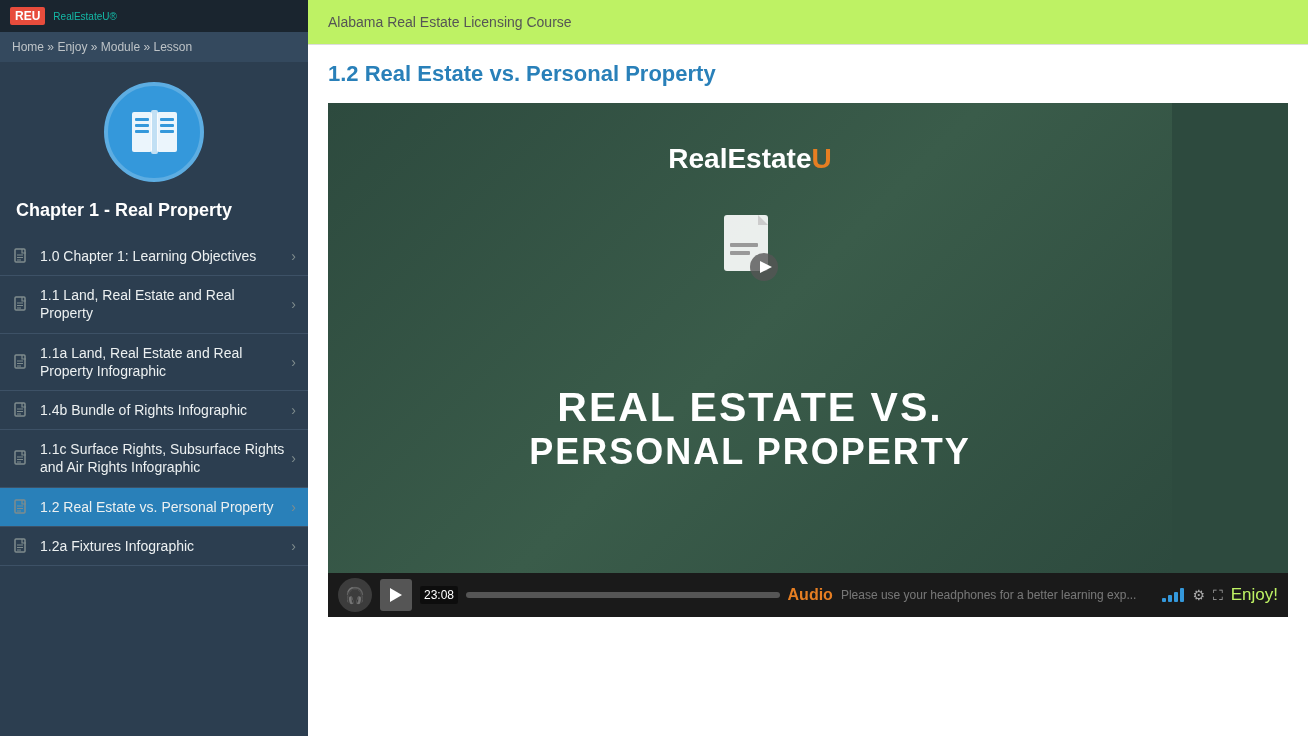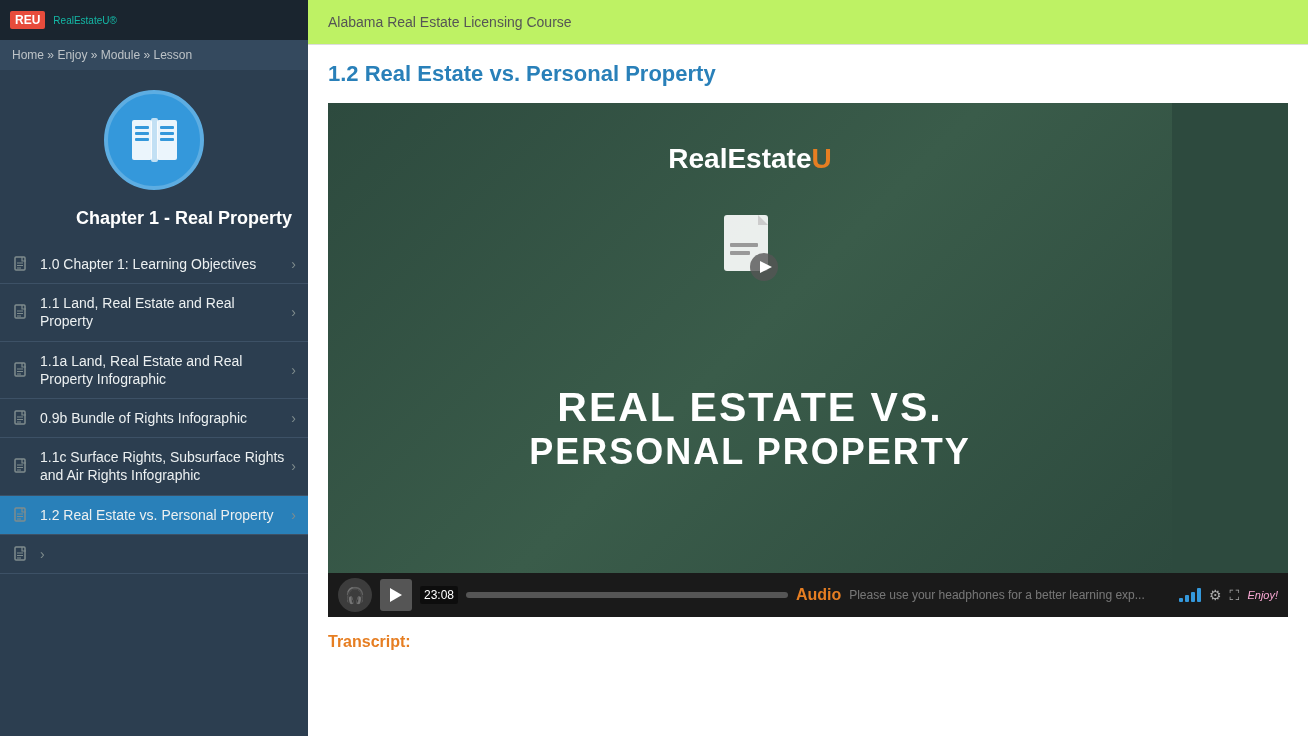--- a/index.html
+++ b/index.html
@@ -15,21 +15,21 @@
       flex-direction: column;
       height: 736px;
       overflow-y: auto;
     }
 
     #top-bar {
       background: #1a252f;
       display: flex;
       align-items: center;
       padding: 0 10px;
-      height: 40px;
+      height: 32px;
       flex-shrink: 0;
     }
 
     #reu-logo {
       background: #e74c3c;
       color: #fff;
       font-weight: bold;
       font-size: 12px;
       padding: 2px 5px;
       margin-right: 8px;
@@ -65,21 +65,21 @@
       height: 100px;
       background: #3498db;
       border-radius: 50%;
       display: flex;
       align-items: center;
       justify-content: center;
       border: 4px solid #5dade2;
     }
 
     #chapter-title {
-      text-align: right;
+      text-align: left;
       font-size: 18px;
       font-weight: bold;
       color: #fff;
       padding: 8px 16px 16px;
       flex-shrink: 0;
     }
 
     #nav-list {
       list-style: none;
       flex: 1;
@@ -140,21 +140,21 @@
 
     #lesson-title {
       color: #2980b9;
       font-size: 22px;
       font-weight: bold;
       padding: 16px 20px;
       flex-shrink: 0;
     }
 
     #video-container {
-      margin: 0 20px 4px;
+      margin: 0 20px 28px;
       position: relative;
       background: #2d4a3e;
       flex-shrink: 0;
     }
 
     #video-player {
       width: 844px;
       height: 470px;
       background: linear-gradient(135deg, #2d4a3e 0%, #3a5c4a 50%, #2d4a3e 100%);
       position: relative;
@@ -290,23 +290,22 @@
       border-radius: 1px;
     }
 
     #settings-icon, #fullscreen-icon {
       color: #aaa;
       font-size: 14px;
       cursor: pointer;
     }
 
     #enjoy-badge {
-      color: #f9a8d4;
-      font-size: 11px;
-      font-style: italic;
+      color: #bef264;
+      font-size: 17px;
     }
 
     #transcript-section {
       padding: 12px 20px;
     }
 
     #transcript-label {
       color: #e67e22;
       font-size: 16px;
       font-weight: bold;
@@ -407,21 +406,21 @@
       <li class="nav-item">
         <span class="nav-item-icon">
           <svg width="14" height="16" viewBox="0 0 14 16" fill="none">
       <rect x="1" y="1" width="10" height="13" rx="1" stroke="#7f8c8d" stroke-width="1.5" fill="none"></rect>
       <polyline points="8,1 8,5 12,5" stroke="#7f8c8d" stroke-width="1.2" fill="none"></polyline>
       <line x1="3" y1="7" x2="9" y2="7" stroke="#7f8c8d" stroke-width="1"></line>
       <line x1="3" y1="9.5" x2="9" y2="9.5" stroke="#7f8c8d" stroke-width="1"></line>
       <line x1="3" y1="12" x2="7" y2="12" stroke="#7f8c8d" stroke-width="1"></line>
     </svg>
         </span>
-        <span class="nav-item-text">0.9b Bundle of Rights Infographic</span>
+        <span class="nav-item-text">1.4b Bundle of Rights Infographic</span>
         <span class="nav-item-arrow">›</span>
       </li>
       <li class="nav-item">
         <span class="nav-item-icon">
           <svg width="14" height="16" viewBox="0 0 14 16" fill="none">
       <rect x="1" y="1" width="10" height="13" rx="1" stroke="#7f8c8d" stroke-width="1.5" fill="none"></rect>
       <polyline points="8,1 8,5 12,5" stroke="#7f8c8d" stroke-width="1.2" fill="none"></polyline>
       <line x1="3" y1="7" x2="9" y2="7" stroke="#7f8c8d" stroke-width="1"></line>
       <line x1="3" y1="9.5" x2="9" y2="9.5" stroke="#7f8c8d" stroke-width="1"></line>
       <line x1="3" y1="12" x2="7" y2="12" stroke="#7f8c8d" stroke-width="1"></line>
@@ -446,20 +445,21 @@
       <li class="nav-item">
         <span class="nav-item-icon">
           <svg width="14" height="16" viewBox="0 0 14 16" fill="none">
       <rect x="1" y="1" width="10" height="13" rx="1" stroke="#7f8c8d" stroke-width="1.5" fill="none"></rect>
       <polyline points="8,1 8,5 12,5" stroke="#7f8c8d" stroke-width="1.2" fill="none"></polyline>
       <line x1="3" y1="7" x2="9" y2="7" stroke="#7f8c8d" stroke-width="1"></line>
       <line x1="3" y1="9.5" x2="9" y2="9.5" stroke="#7f8c8d" stroke-width="1"></line>
       <line x1="3" y1="12" x2="7" y2="12" stroke="#7f8c8d" stroke-width="1"></line>
     </svg>
         </span>
+        <span class="nav-item-text">1.2a Fixtures Infographic</span>
         <span class="nav-item-arrow">›</span>
       </li>
     </ul>
 
 </div>
 
 <div id="main-content">
 
   <div id="course-header">Alabama Real Estate Licensing Course</div>
 
@@ -523,17 +523,14 @@
       </div>
 
       <span id="settings-icon">⚙</span>
 
       <span id="fullscreen-icon">⛶</span>
 
       <span id="enjoy-badge">Enjoy!</span>
     </div>
   </div>
 
-  <div id="transcript-section">
-    <span id="transcript-label">Transcript:</span>
-  </div>
 
 </div>
 
 </body></html>

